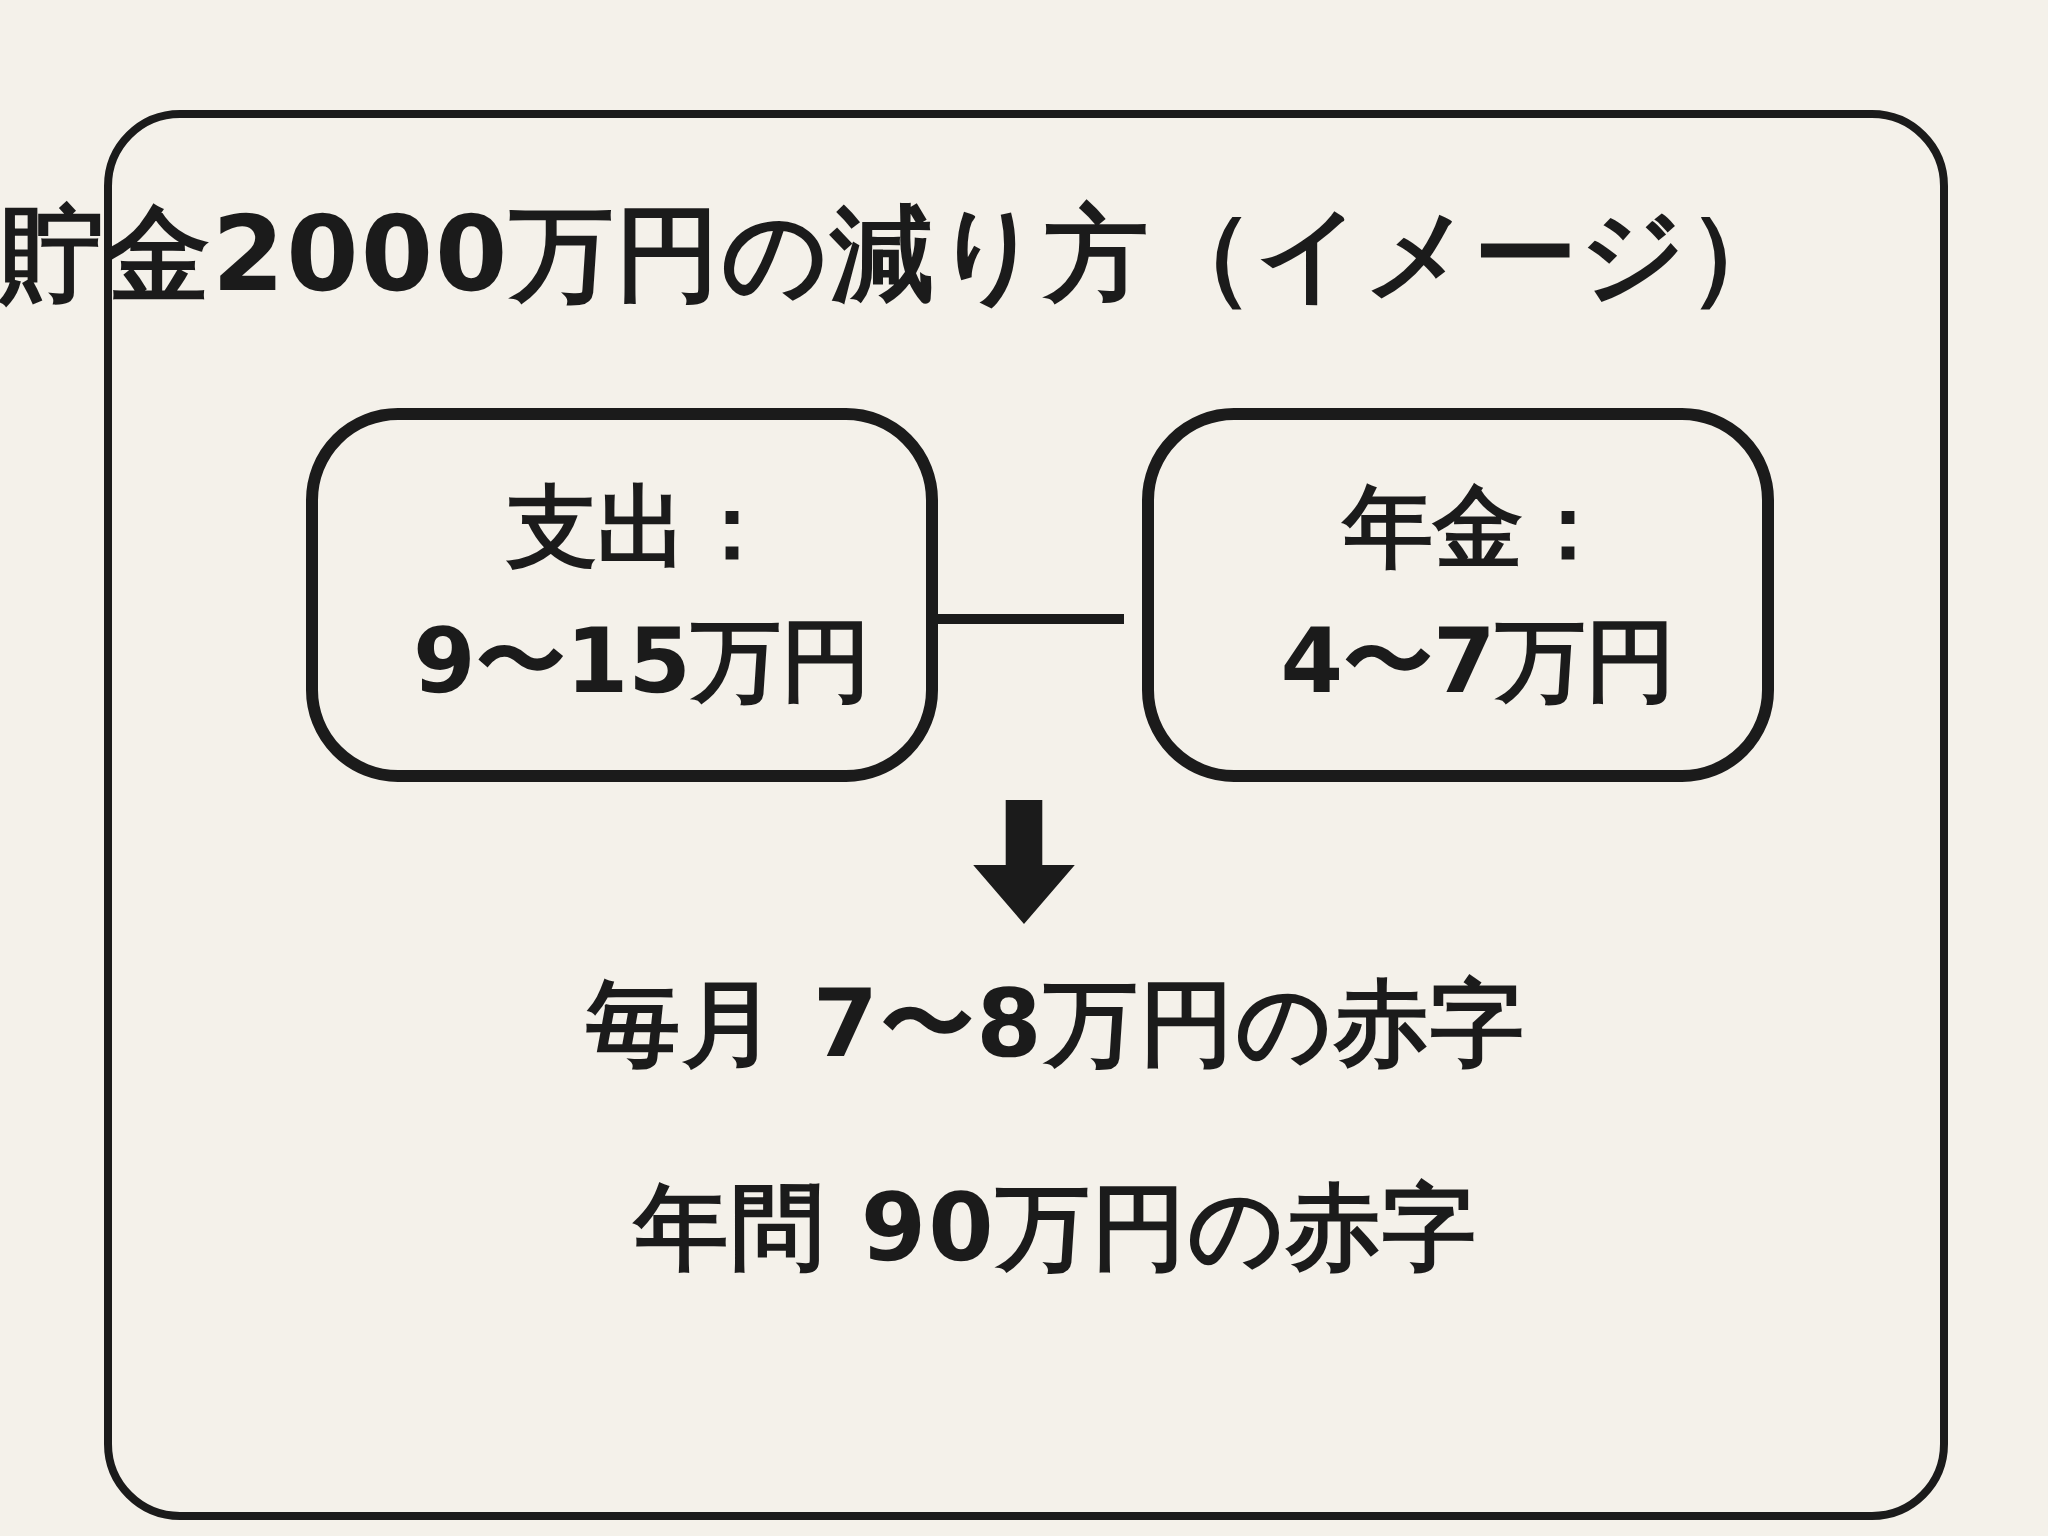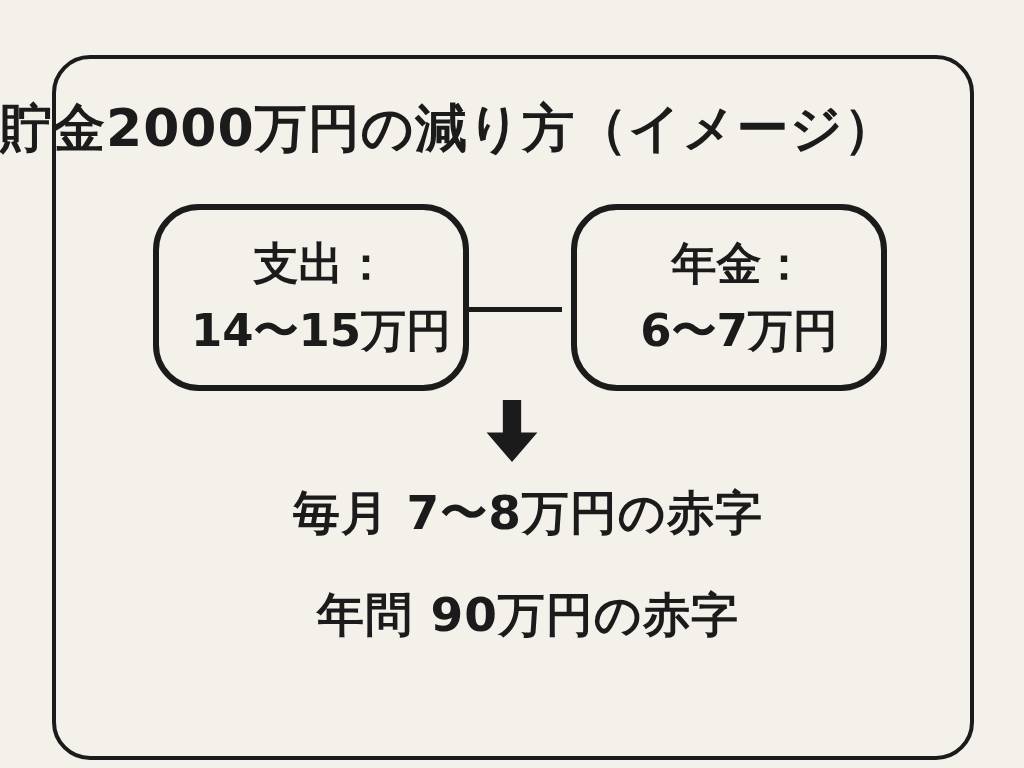--- a/index.html
+++ b/index.html
@@ -86,26 +86,26 @@
 <div class="canvas">
 
   <div class="frame"></div>
 
   <div class="title">貯金2000万円の減り方（イメージ）</div>
 
   <div class="connector"></div>
 
   <div class="box box-left">
     <div>支出：</div>
-    <div>14〜15万円</div>
+    <div>9〜15万円</div>
   </div>
 
   <div class="box box-right">
     <div>年金：</div>
-    <div>6〜7万円</div>
+    <div>4〜7万円</div>
   </div>
 
   <svg class="arrow" viewBox="0 0 52 62" aria-hidden="true">
     <polygon points="17,0 35,0 35,32 51,32 26,61 1,32 17,32"></polygon>
   </svg>
 
   <div class="conclusion c1">毎月 7〜8万円の赤字</div>
 
   <div class="conclusion c2">年問 90万円の赤字</div>
 

